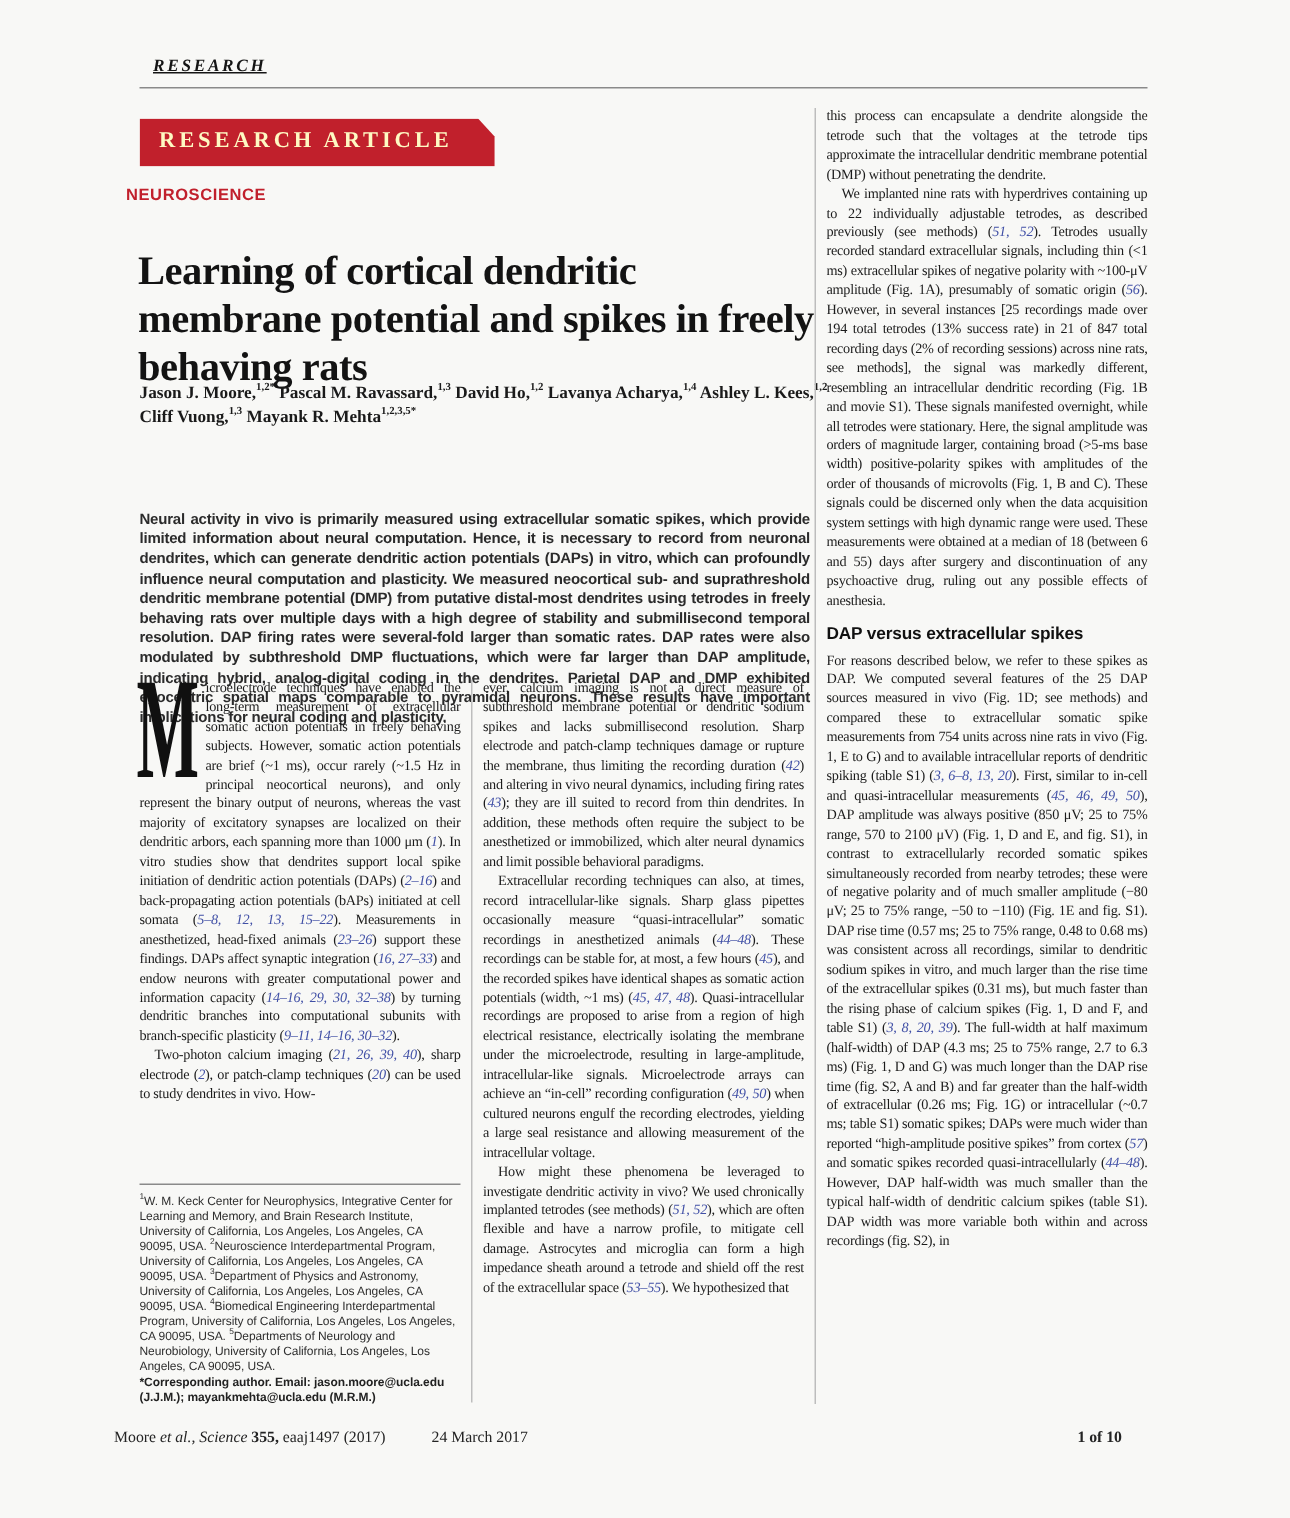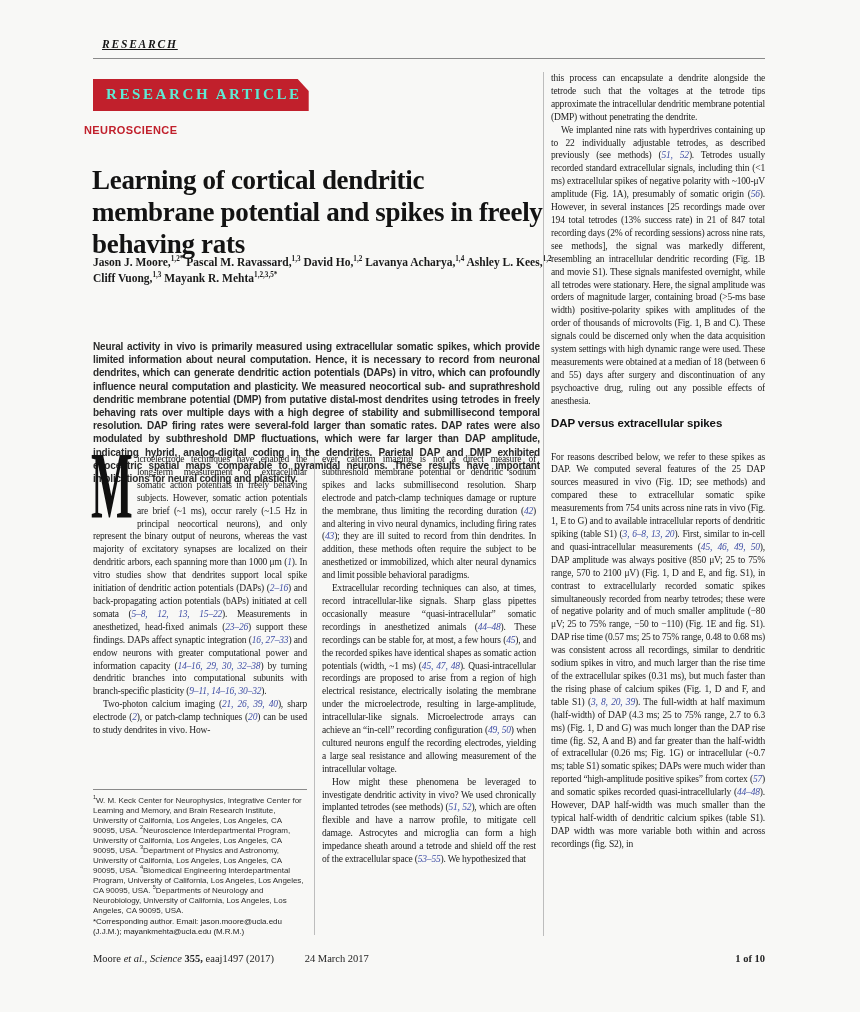--- a/index.html
+++ b/index.html
@@ -6,22 +6,22 @@
   body{background:#f8f8f6;font-family:"Liberation Serif",serif;color:#1c1c1c;
        -webkit-font-smoothing:antialiased;}
   .page{position:absolute;inset:0;overflow:hidden;}
 
   
   .running-head{position:absolute;left:102px;top:38px;font:bold italic 11.5px "Liberation Serif",serif;
        letter-spacing:1.8px;color:#151515;text-decoration:underline;}
   .head-rule{position:absolute;left:93px;top:58px;width:672px;border-top:1px solid #8a8a8a;}
 
   
-  .banner{position:absolute;left:93px;top:79px;background:var(--accent-red,#c1202c);color:#5eead4;
-       font:bold 15px "Liberation Serif",serif;letter-spacing:2.6px;padding:7px 7px 8px 13px;
+  .banner{position:absolute;left:93px;top:79px;background:var(--accent-red,#c1202c);color:#fef9c3;
+       font:bold 15px "Liberation Serif",serif;letter-spacing:2.6px;padding:7px 28px 8px 13px;
        clip-path:polygon(0 0,calc(100% - 11px) 0,100% 12px,100% 100%,0 100%);}
   .subject{position:absolute;left:84px;top:124px;font:bold 11px "Liberation Sans",sans-serif;
        letter-spacing:.4px;color:var(--accent-red,#c1202c);}
 
   .title{position:absolute;left:92px;top:146px;width:458px;
        font:bold 27px/32px "Liberation Serif",serif;letter-spacing:-.3px;color:#131313;}
   .authors{position:absolute;left:93px;top:255px;width:462px;
        font:bold 11.5px/15.5px "Liberation Serif",serif;color:#1a1a1a;}
   .authors sup{font-size:7.2px;line-height:0;}
 
@@ -31,44 +31,44 @@
 
   
   .col{position:absolute;width:214px;font:9.5px/12.9px "Liberation Serif",serif;
        letter-spacing:-.18px;text-align:justify;color:#1b1b1b;overflow:hidden;}
   .col p{margin:0;}
   .col p.ind{text-indent:10px;}
   #col1{left:93px;top:453px;height:330px;position:absolute;}
   #col2{left:322px;top:453px;height:482px;}
   #col3{left:551px;top:72px;height:864px;}
   .col h3{font:bold 11.5px/13px "Liberation Sans",sans-serif;letter-spacing:-.1px;
-       color:#111;margin:9px 0 21px;text-align:left;}
+       color:#111;margin:9px 0 5px;text-align:left;}
 
   .vrule{position:absolute;width:0;border-left:1px solid #bdbdbd;}
   #rule1{left:314px;top:453px;height:482px;}
   #rule2{left:543px;top:72px;height:864px;}
 
   
   #col1{overflow:visible;}
   .dropcap-space{float:left;width:44px;height:66px;}
   .dropcap{position:absolute;top:-15px;left:-2px;font:bold 96px/96px "Liberation Serif",serif;
        transform:scaleX(.46);transform-origin:left top;color:#101010;letter-spacing:0;}
 
   .ref{color:var(--ref-blue,#4150a6);font-style:italic;}
 
   
   .footnotes{position:absolute;left:93px;top:789px;width:214px;height:146px;overflow:hidden;
        font:8px/10px "Liberation Sans",sans-serif;letter-spacing:-.05px;color:#2e2e2e;
        border-top:1px solid #8a8a8a;padding-top:6px;text-align:left;}
   .footnotes sup{font-size:5.6px;line-height:0;}
   .affil-text::after{content:" ";}
-  .correspondence{font-weight:normal;margin-top:1px;color:#222;}
+  .correspondence{font-weight:bold;margin-top:1px;color:#222;}
 
   
-  .footer{position:absolute;left:93px;top:953px;width:672px;display:flex;
+  .footer{position:absolute;left:76px;top:953px;width:672px;display:flex;
        justify-content:space-between;font:10.5px "Liberation Serif",serif;color:#242424;text-align:right;}
   .footer .vol{font-weight:bold;}
   .footer .date{margin-left:28px;}
   .footer .pageno{font-weight:bold;}
 </style>
 </head>
 <body>
 
 <div class="page">
 

